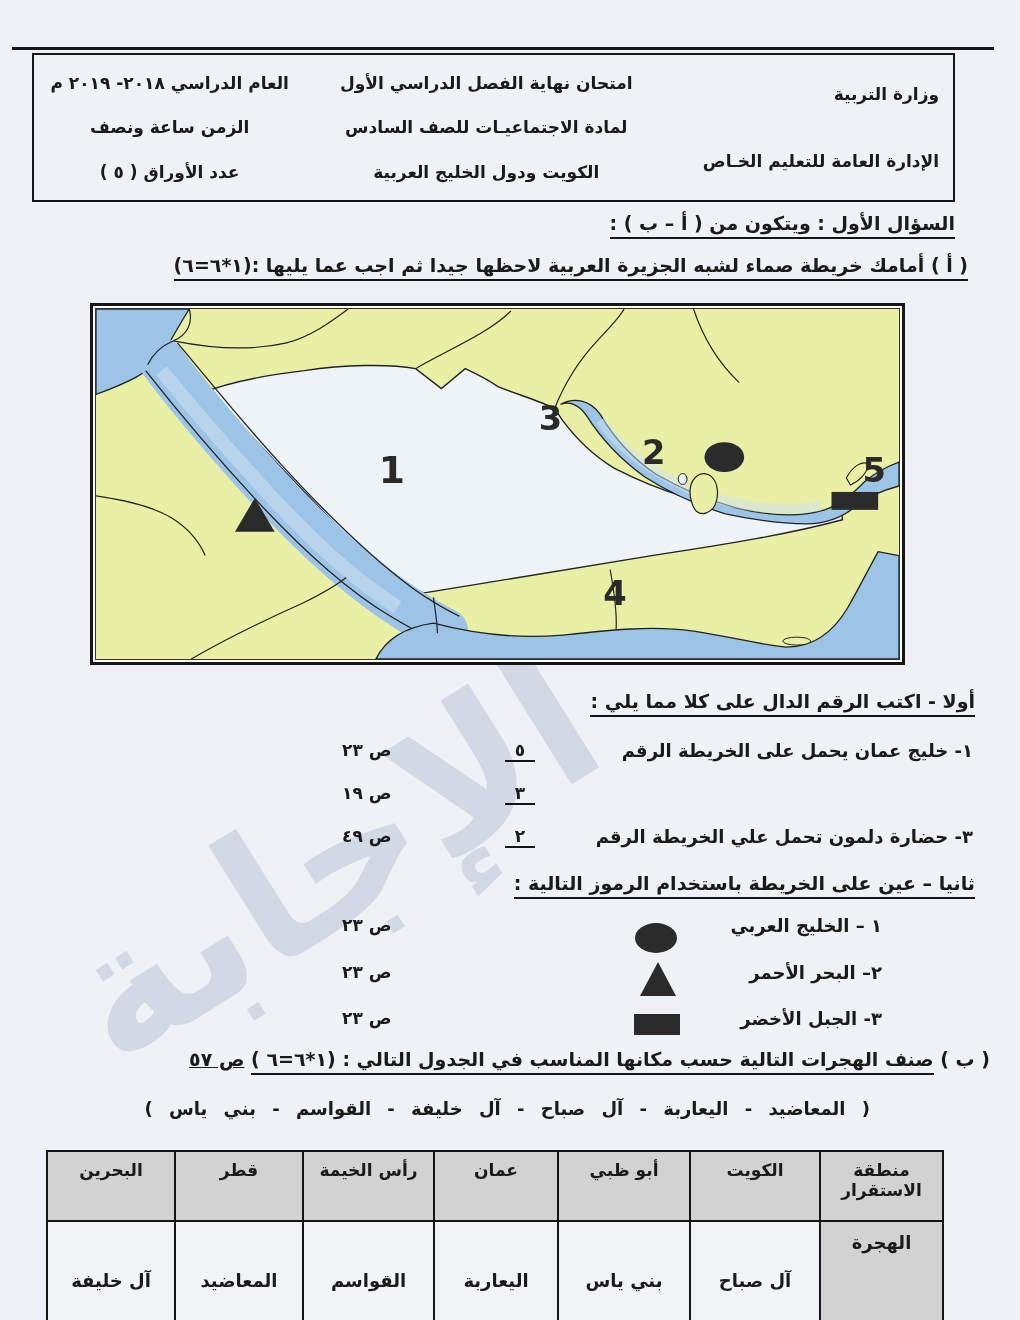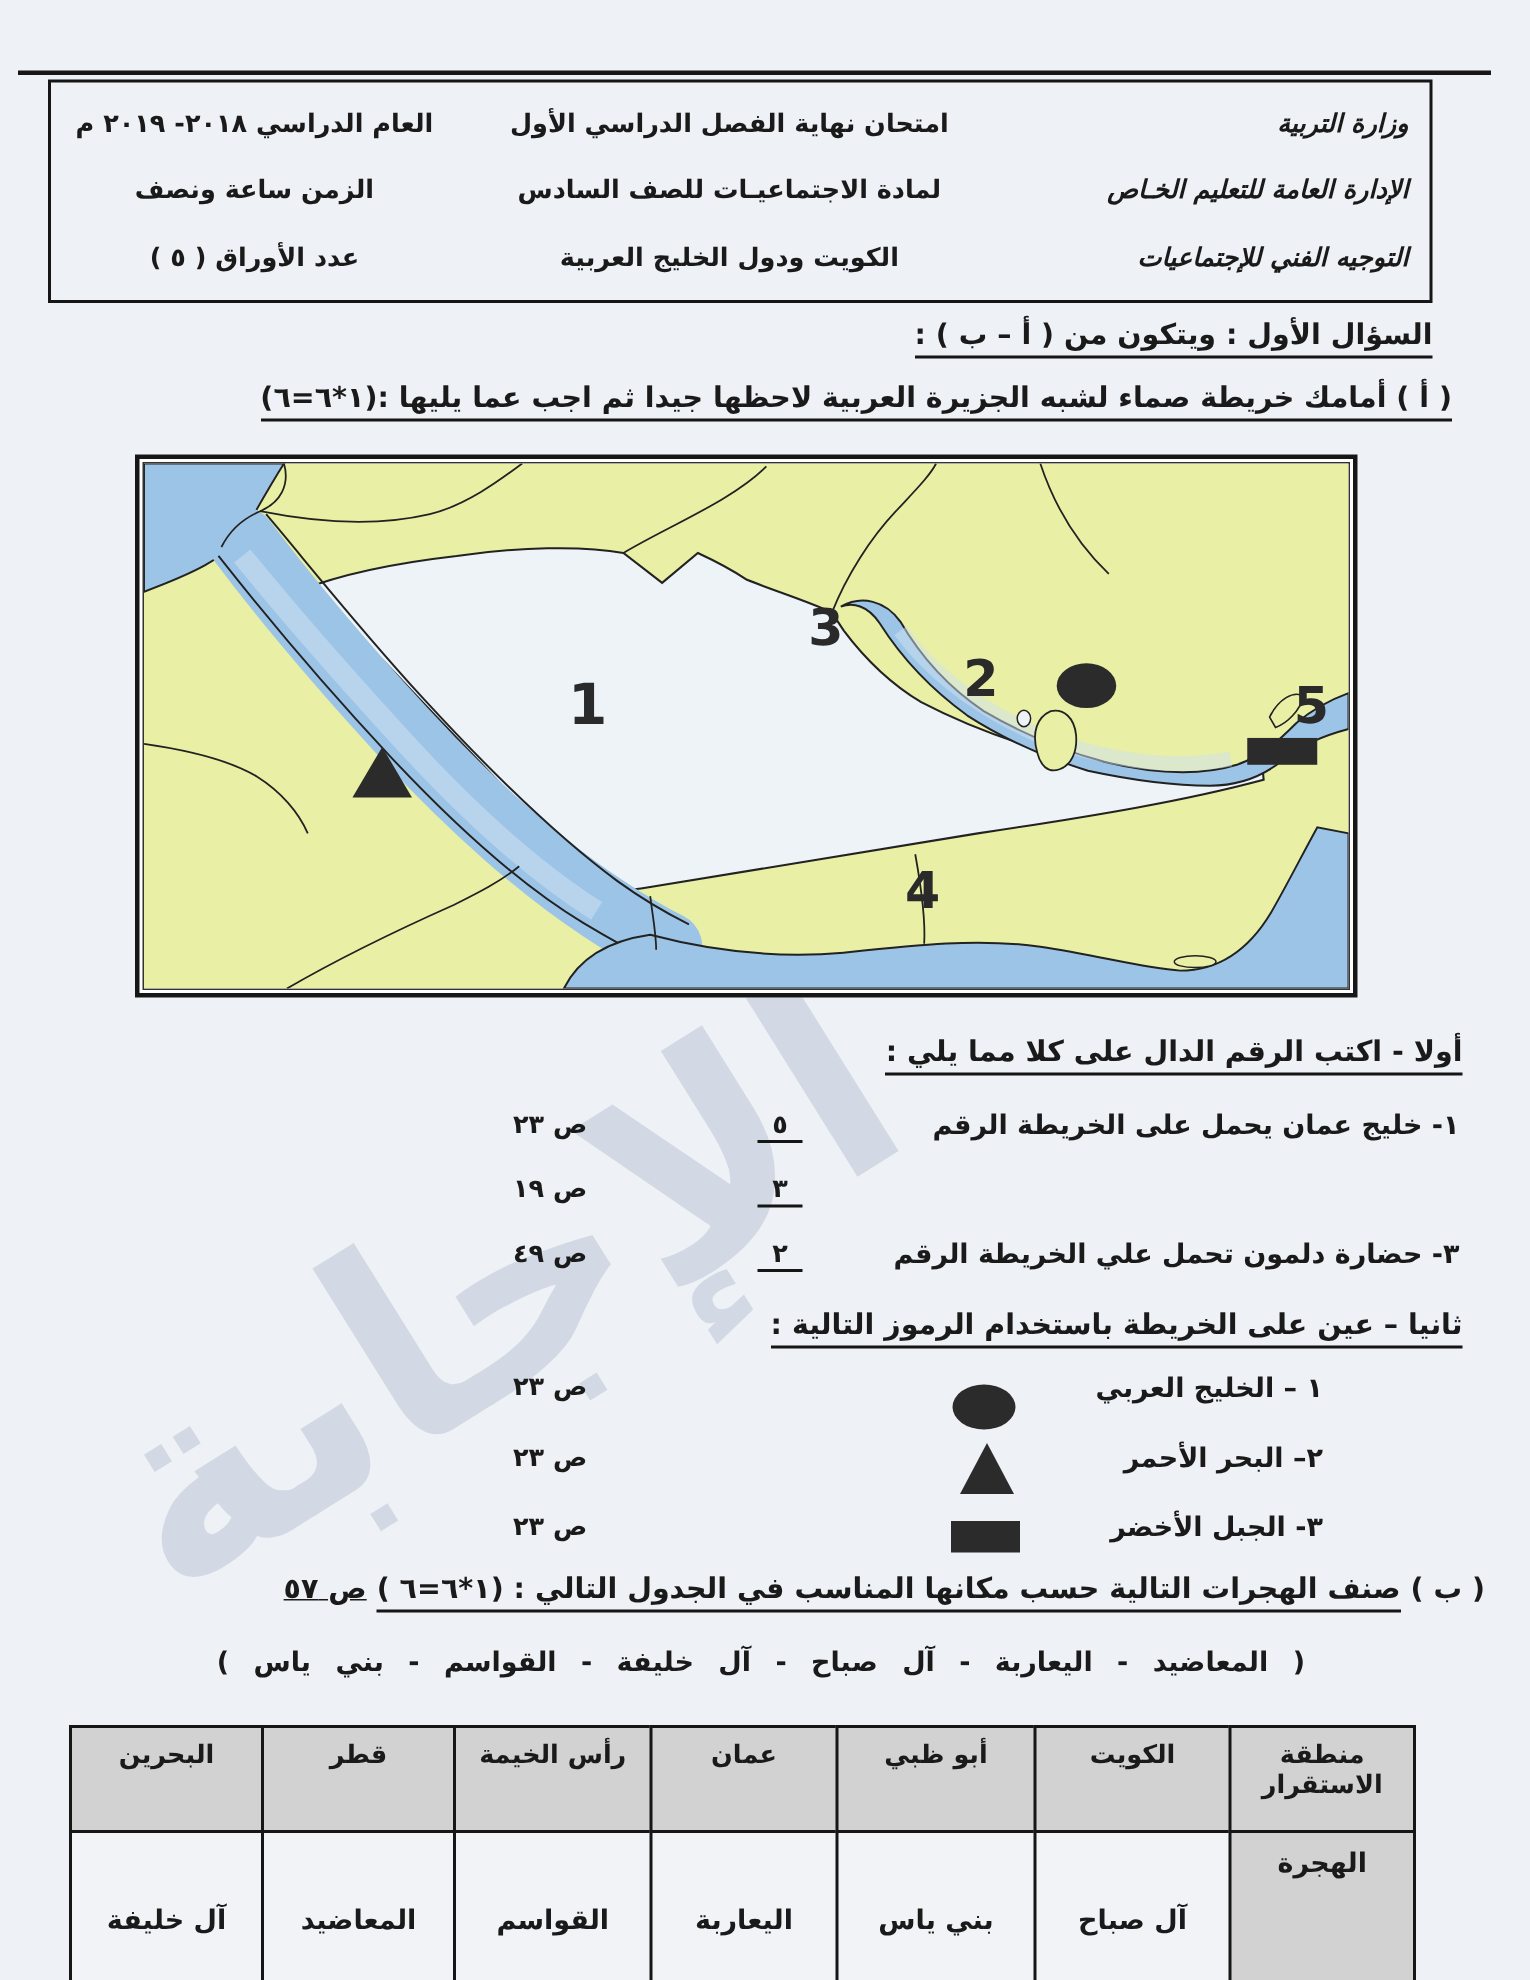--- a/index.html
+++ b/index.html
@@ -20,21 +20,21 @@
     opacity:.5;pointer-events:none;white-space:nowrap;z-index:0;
   }
   
   .header-box{
     position:absolute;left:32px;top:53px;width:923px;height:149px;
     border:2px solid #161616;box-sizing:border-box;
     display:flex;flex-direction:row;font-weight:bold;font-size:17px;
     background:transparent;z-index:2;
   }
   .hcol{display:flex;flex-direction:column;justify-content:space-around;padding:6px 16px;}
-  .hcol.right{width:31%;text-align:right;padding-right:14px;font-style:italic;}
+  .hcol.right{width:31%;text-align:right;padding-right:14px;}
   .hcol.center{width:40%;text-align:center;}
   .hcol.left{width:29%;text-align:center;}
   .hline{white-space:nowrap;}
   .u{border-bottom:2px solid #151515;padding-bottom:3px;}
   .title-line{position:absolute;top:212px;right:65px;font-weight:bold;font-size:19px;z-index:2;white-space:nowrap;margin-left:20px;}
   .parta-line{position:absolute;top:254px;right:52px;font-weight:bold;font-size:19px;z-index:2;white-space:nowrap;}
   
   .map-frame{
     position:absolute;left:90px;top:303px;width:815px;height:362px;
     border:3px solid #161616;background:#fdfdfd;box-sizing:border-box;padding:2px;z-index:2;
@@ -74,21 +74,20 @@
 </head>
 <body>
 
 <div class="scan-line"></div>
 <div class="watermark">الإجابة</div>
 
 <div class="header-box">
   <div class="hcol right">
     <div class="hline">وزارة التربية</div>
     <div class="hline">الإدارة العامة للتعليم الخـاص</div>
-    <div class="hline">التوجيه الفني للإجتماعيات</div>
   </div>
   <div class="hcol center">
     <div class="hline">امتحان نهاية الفصل الدراسي الأول</div>
     <div class="hline">لمادة الاجتماعيـات للصف السادس</div>
     <div class="hline">الكويت ودول الخليج العربية</div>
   </div>
   <div class="hcol left">
     <div class="hline">العام الدراسي ٢٠١٨- ٢٠١٩ م</div>
     <div class="hline">الزمن ساعة ونصف</div>
     <div class="hline">عدد الأوراق ( ٥ )</div>

